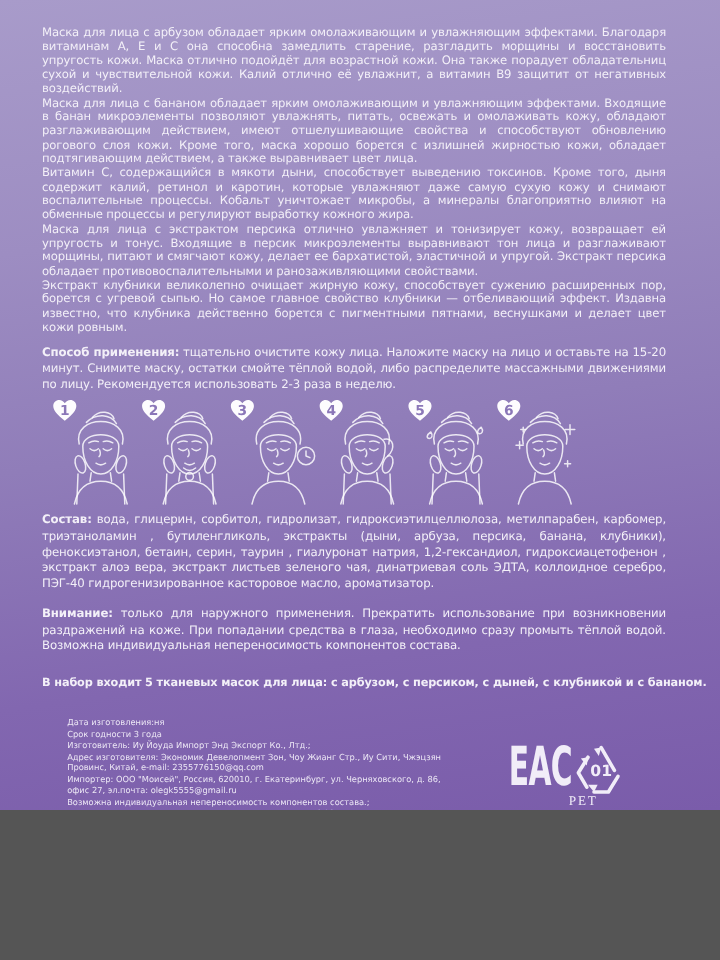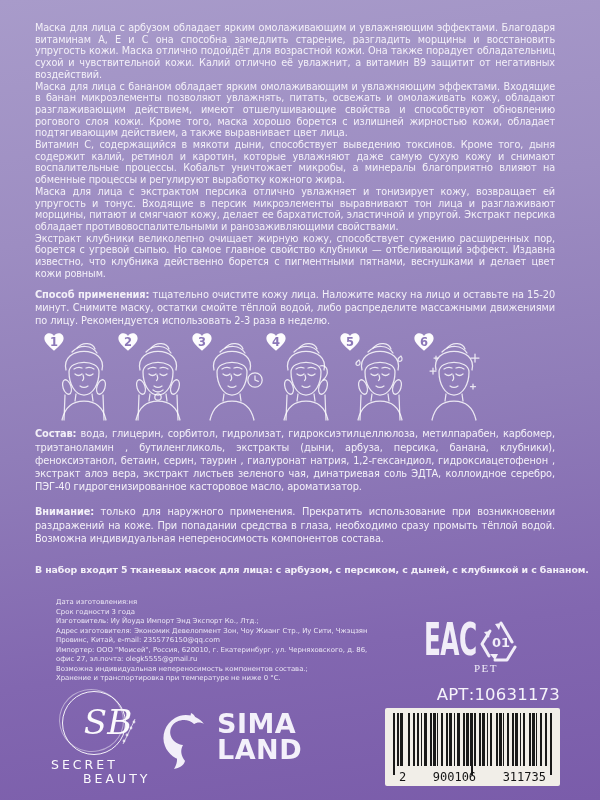--- a/index.html
+++ b/index.html
@@ -1,17 +1,17 @@
 <!DOCTYPE html>
 <html><head>
 <meta charset="utf-8">
 <style>
   html,body{margin:0;padding:0;background:#555;}
   .sheet{
-    position:relative;width:600px;height:800px;overflow:hidden;
+    position:relative;width:600px;height:675px;overflow:hidden;
     font-family:"DejaVu Sans","Liberation Sans",sans-serif;
     background:linear-gradient(172deg,#a89bca 0%,#9d8dc2 28%,#907db9 52%,#8267b0 78%,#7a5caa 100%);
     color:#f3f0f8;
   }
   .content{position:absolute;left:35px;top:22px;width:520px;}
   p{margin:0;}
   .desc{font-size:9.7px;line-height:11.7px;text-align:justify;letter-spacing:-0.1px;}
   .usage{margin-top:9px;font-size:9.8px;line-height:13px;text-align:justify;letter-spacing:-0.1px;}
   .bold{font-weight:bold;}
   

